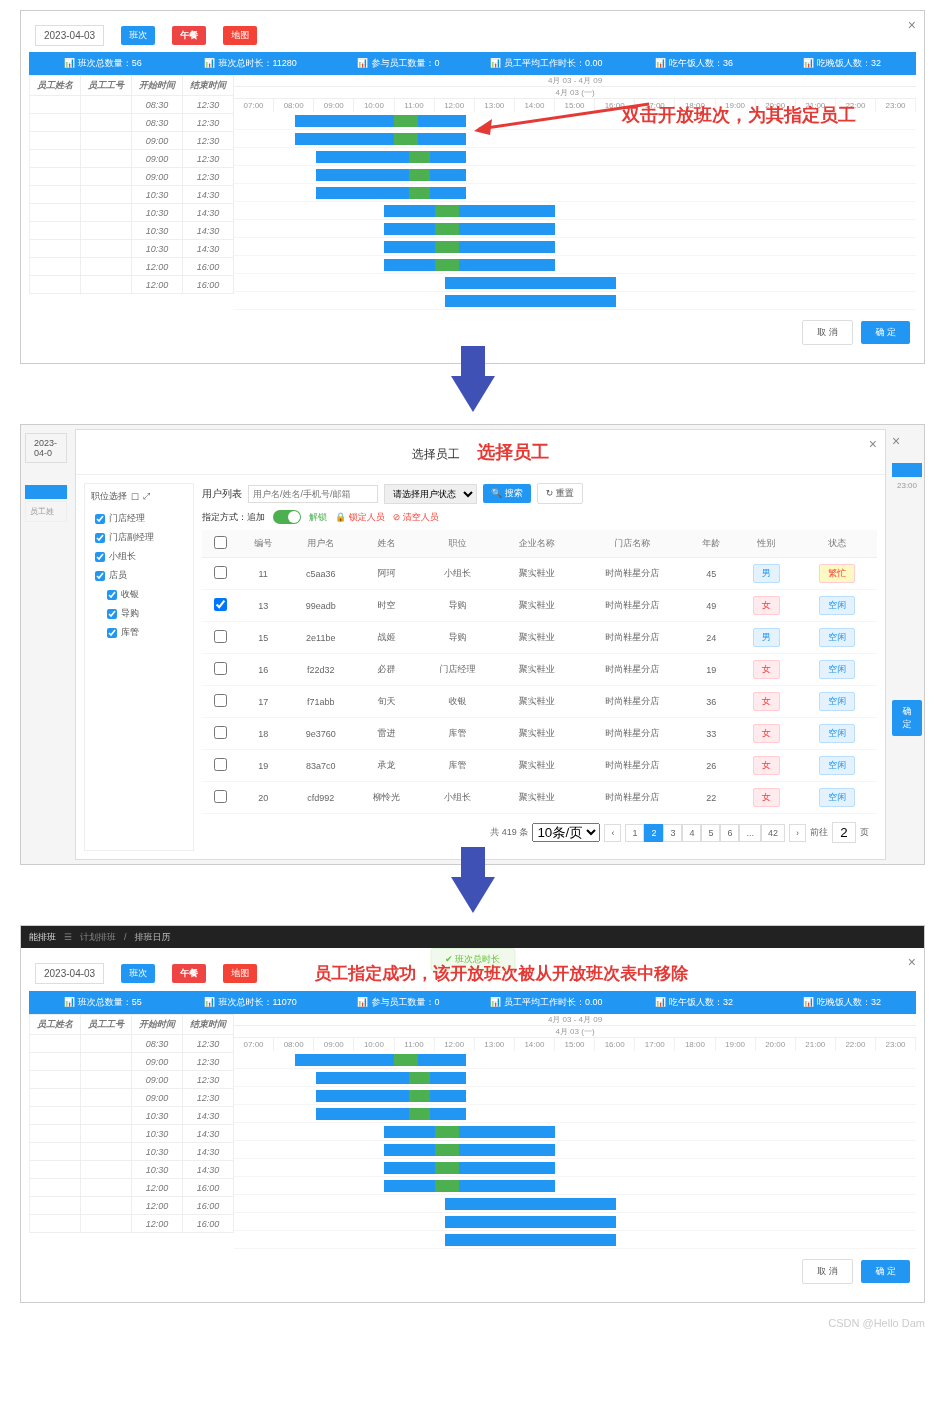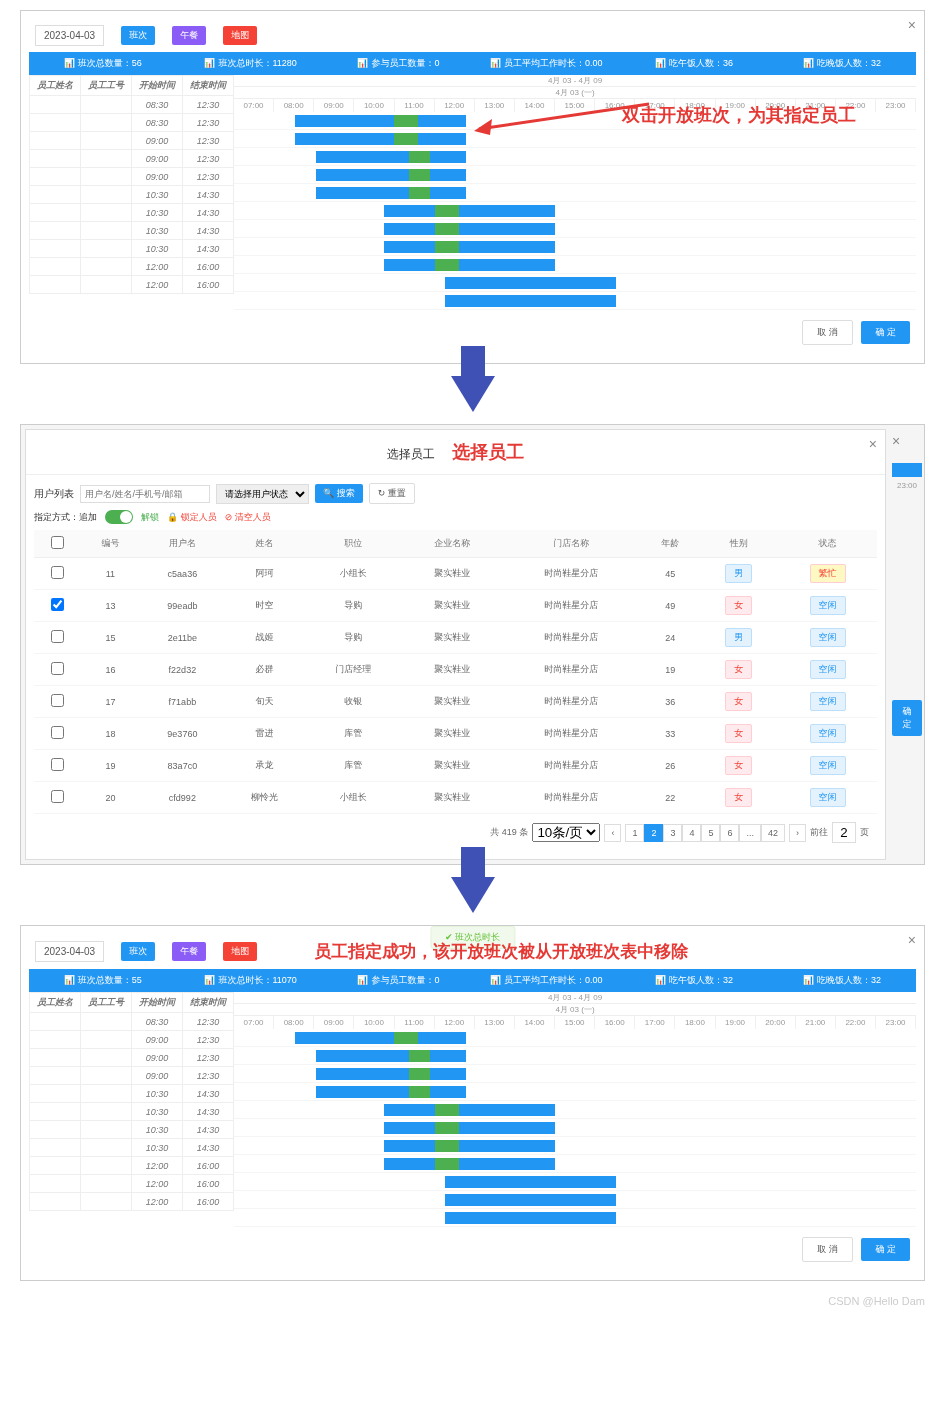--- a/index.html
+++ b/index.html
@@ -5,21 +5,21 @@
 * { box-sizing: border-box; margin: 0; padding: 0; font-family: Arial, "Microsoft YaHei", sans-serif; }
 body { background: #fff; width: 945px; margin: 0 auto; font-size: 10px; color: #333; }
 .panel { border: 1px solid #ccc; margin: 10px 20px; background: #fff; position: relative; padding: 8px; }
 .panel-thin { padding: 0; }
 .darkbar { background: #222; height: 22px; display: flex; align-items: center; color: #888; padding: 0 8px; font-size: 9px; gap: 8px; }
 .close-x { position: absolute; right: 8px; top: 6px; color: #888; font-size: 14px; cursor: pointer; }
 .date-row { display: flex; align-items: center; gap: 17px; padding: 6px; }
 .date-box { border: 1px solid #ddd; padding: 4px 8px; font-size: 10px; color: #555; }
 .btn { padding: 3px 8px; border: none; border-radius: 2px; color: #fff; font-size: 9px; cursor: pointer; }
 .btn-blue { background: #2196f3; }
-.btn-green { background: #8b5cf6; }
+.btn-green { background: #ef4444; font-weight: bold; }
 .btn-red { background: #f44336; }
 .btn-outline { background: #fff; border: 1px solid #ddd; color: #555; }
 .stats-bar { background: #2196f3; color: #fff; display: flex; font-size: 9px; }
 .stats-bar > div { flex: 1; padding: 5px 6px; text-align: center; white-space: nowrap; }
 .gantt-wrap { display: flex; }
 .gantt-left { width: 205px; }
 .gantt-left table { width: 100%; border-collapse: collapse; font-size: 9px; color: #777; font-style: italic; }
 .gantt-left th, .gantt-left td { border: 1px solid #eee; padding: 3px 4px; text-align: center; height: 18px; }
 .gantt-right { flex: 1; overflow: hidden; position: relative; }
 .gantt-header { border-bottom: 1px solid #eee; font-size: 8px; color: #999; text-align: center; }
@@ -246,27 +246,48 @@
   <div class="footer-btns">
     <button class="btn btn-outline">取 消</button>
     <button class="btn btn-blue">确 定</button>
   </div>
 </div>
 
 <div class="arrow-down"></div>
 
 <div class="panel panel-thin" style="background:#f5f5f5; padding:0;">
   <div style="display:flex;">
+    <div style="width:50px; padding:8px 4px;">
+      <div class="date-box" style="font-size:9px;">2023-04-0</div>
+      <div style="margin-top:22px; background:#2196f3; height:14px;"></div>
+      <div style="border:1px solid #eee; padding:4px; font-size:8px; color:#999; margin-top:2px;">员工姓</div>
+    </div>
     <div class="modal" style="flex:1; margin:4px;">
       <div class="modal-head">
         <span>选择员工</span>
         <span class="red-annot" style="position:static; margin-left:14px;">选择员工</span>
         <span class="close-x">×</span>
       </div>
       <div class="modal-body">
+        <div class="tree-panel">
+          <div class="tree-title">
+              <span>职位选择</span> 
+              <span>☐</span> 
+              <span>⤢</span>
+            </div>
+          <div id="tree">
+              <div class="tree-item" style="padding-left:4px"><input type="checkbox" checked="" style=""> 门店经理</div>
+              <div class="tree-item" style="padding-left:4px"><input type="checkbox" checked="" style=""> 门店副经理</div>
+              <div class="tree-item" style="padding-left:4px"><input type="checkbox" checked="" style=""> 小组长</div>
+              <div class="tree-item" style="padding-left:4px"><input type="checkbox" checked="" style=""> 店员</div>
+              <div class="tree-item" style="padding-left:16px"><input type="checkbox" checked="" style=""> 收银</div>
+              <div class="tree-item" style="padding-left:16px"><input type="checkbox" checked="" style=""> 导购</div>
+              <div class="tree-item" style="padding-left:16px"><input type="checkbox" checked="" style=""> 库管</div>
+            </div>
+        </div>
         <div class="user-panel">
           <div class="user-filter">
             <span>用户列表</span>
             <input style="width: 130px;" placeholder="用户名/姓名/手机号/邮箱">
             <select><option>请选择用户状态</option></select>
             <button class="btn btn-blue">🔍 <span>搜索</span></button>
             <button class="btn btn-outline">↻ <span>重置</span></button>
           </div>
           <div class="lock-row">
             <span>指定方式：追加</span>
@@ -407,20 +428,27 @@
       <div style="margin-top:14px; background:#2196f3; height:14px;"></div>
       <div style="font-size:8px; color:#999; text-align:center; margin-top:4px;">23:00</div>
       <button class="btn btn-blue" style="margin-top:210px; padding:5px 8px;">确 定</button>
     </div>
   </div>
 </div>
 
 <div class="arrow-down"></div>
 
 <div class="panel panel-thin" style="padding:0;">
+  <div class="darkbar">
+    <span style="color:#ddd;">能排班</span>
+    <span>☰</span>
+    <span>计划排班</span>
+    <span>/</span>
+    <span style="color:#bbb;">排班日历</span>
+  </div>
   <div style="position:relative; padding:8px;">
     <div class="toast">✔ <span>班次总时长</span></div>
     <span class="close-x">×</span>
     <div class="date-row">
       <span class="date-box">2023-04-03</span>
       <button class="btn btn-blue">班次</button>
       <button class="btn btn-green">午餐</button>
       <button class="btn btn-red">地图</button>
       <span class="red-annot" style="position:static; margin-left:40px; font-size:17px;">员工指定成功，该开放班次被从开放班次表中移除</span>
     </div>

